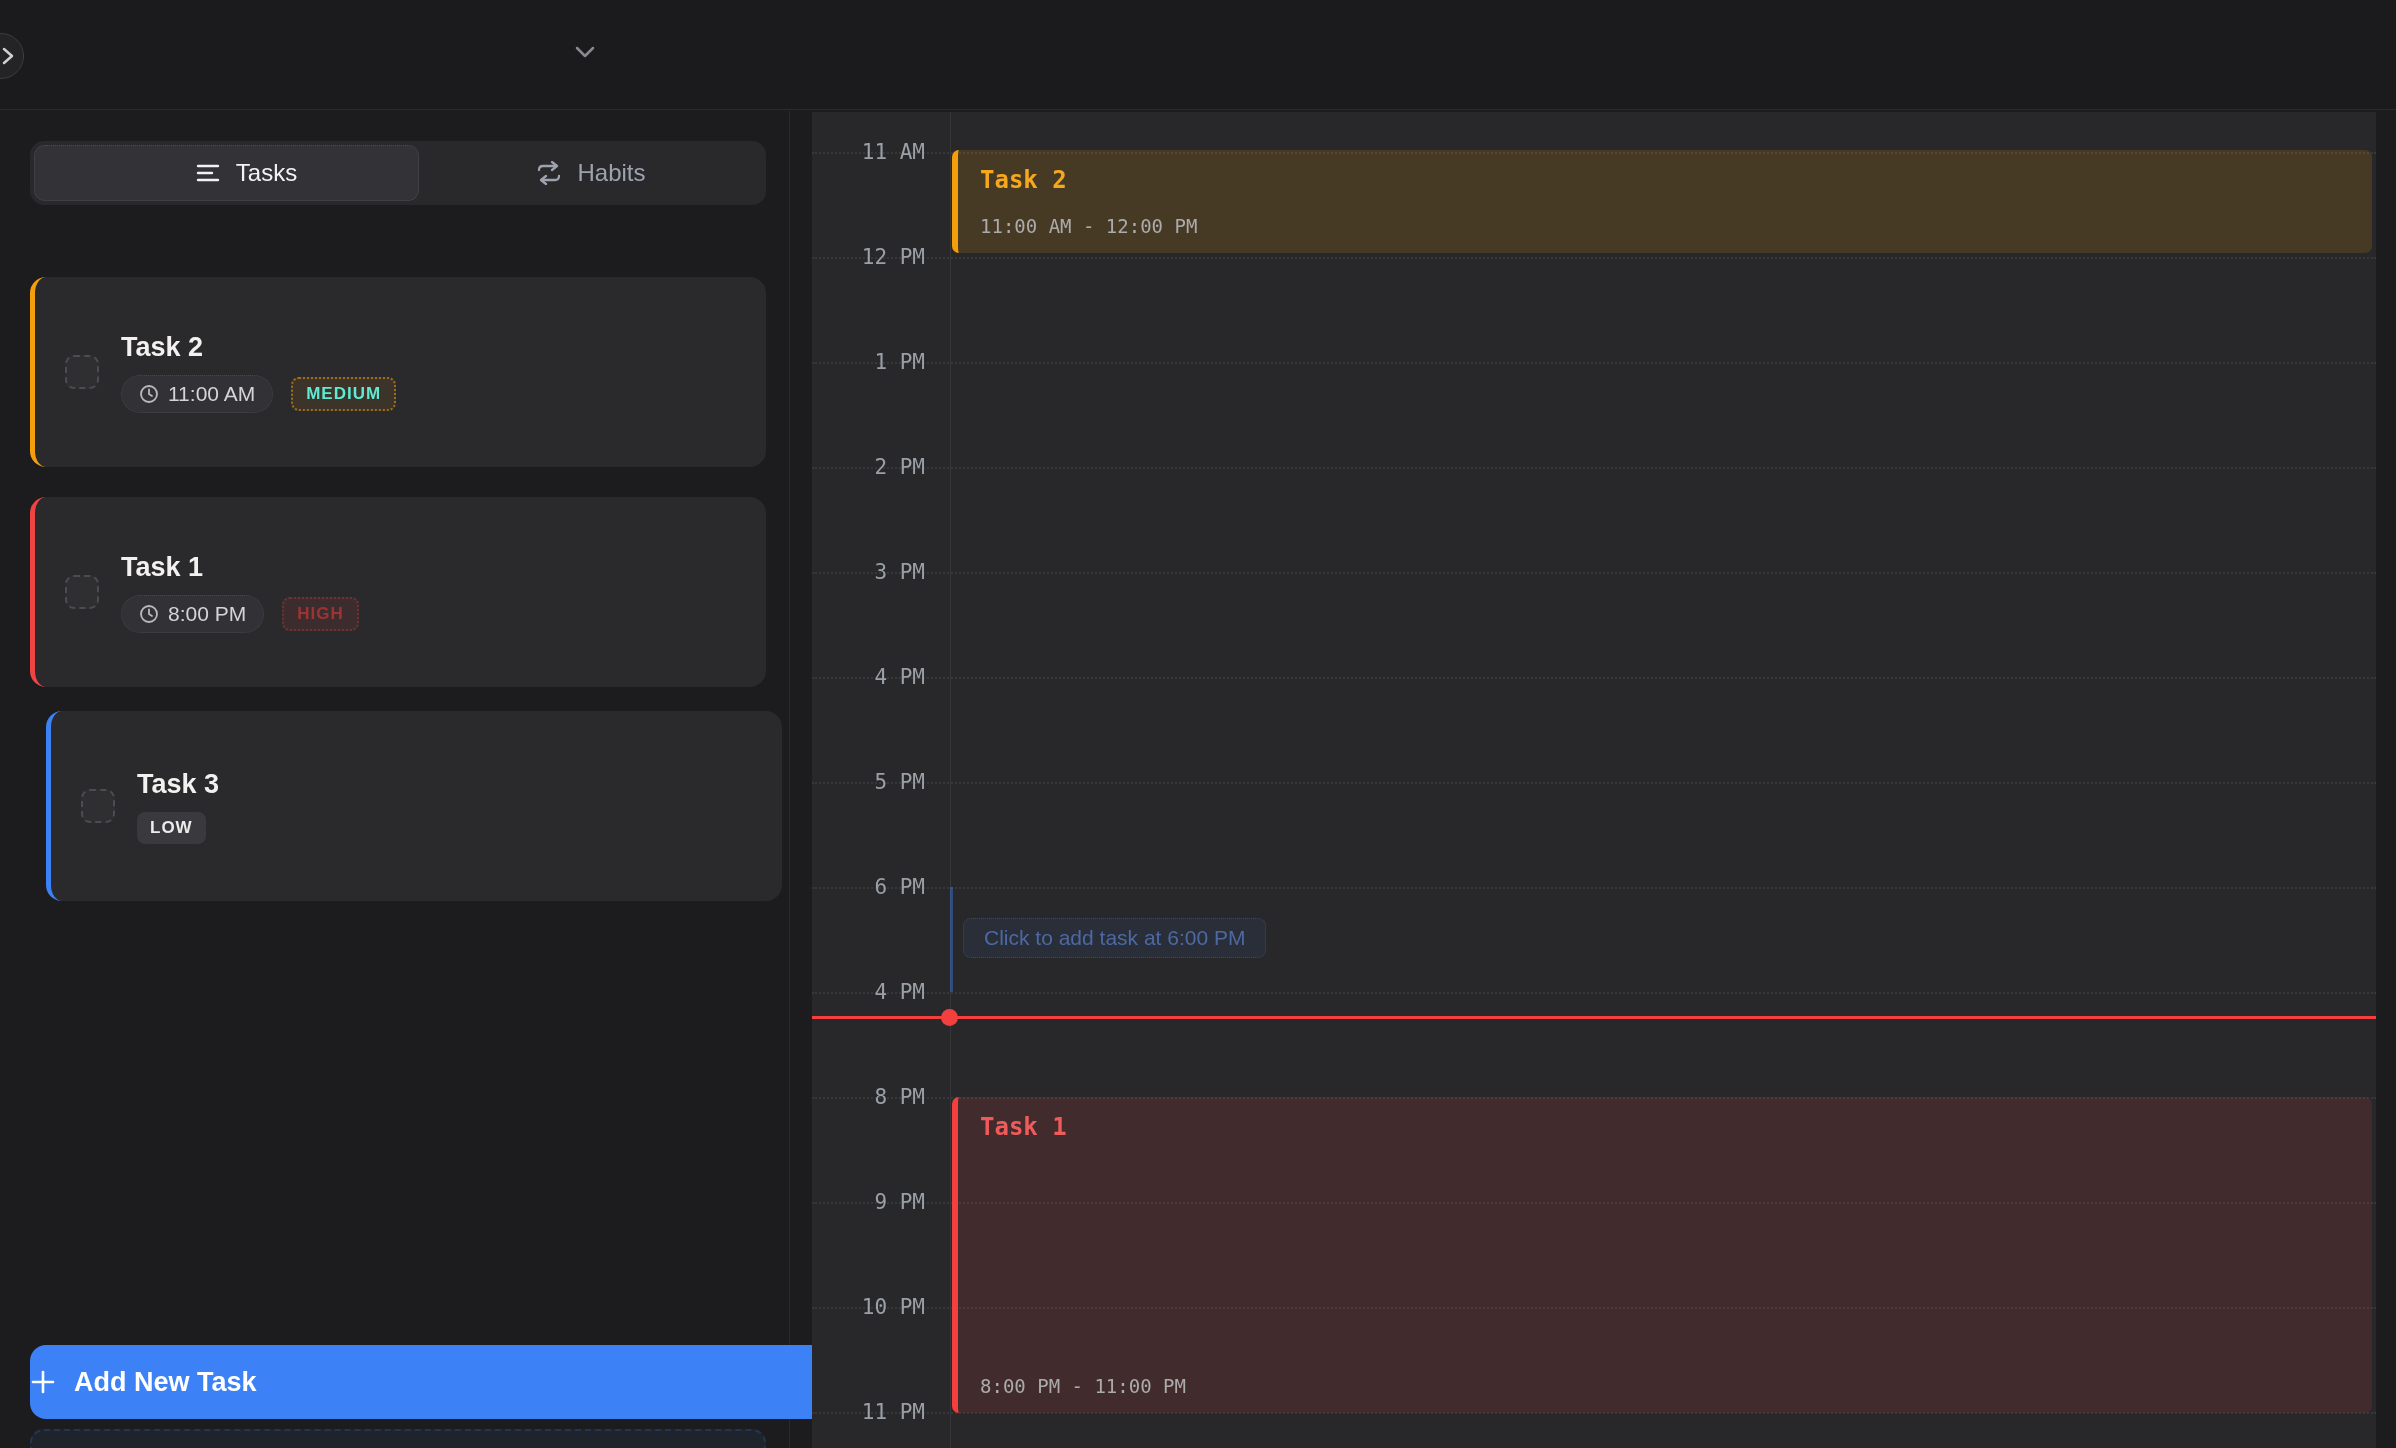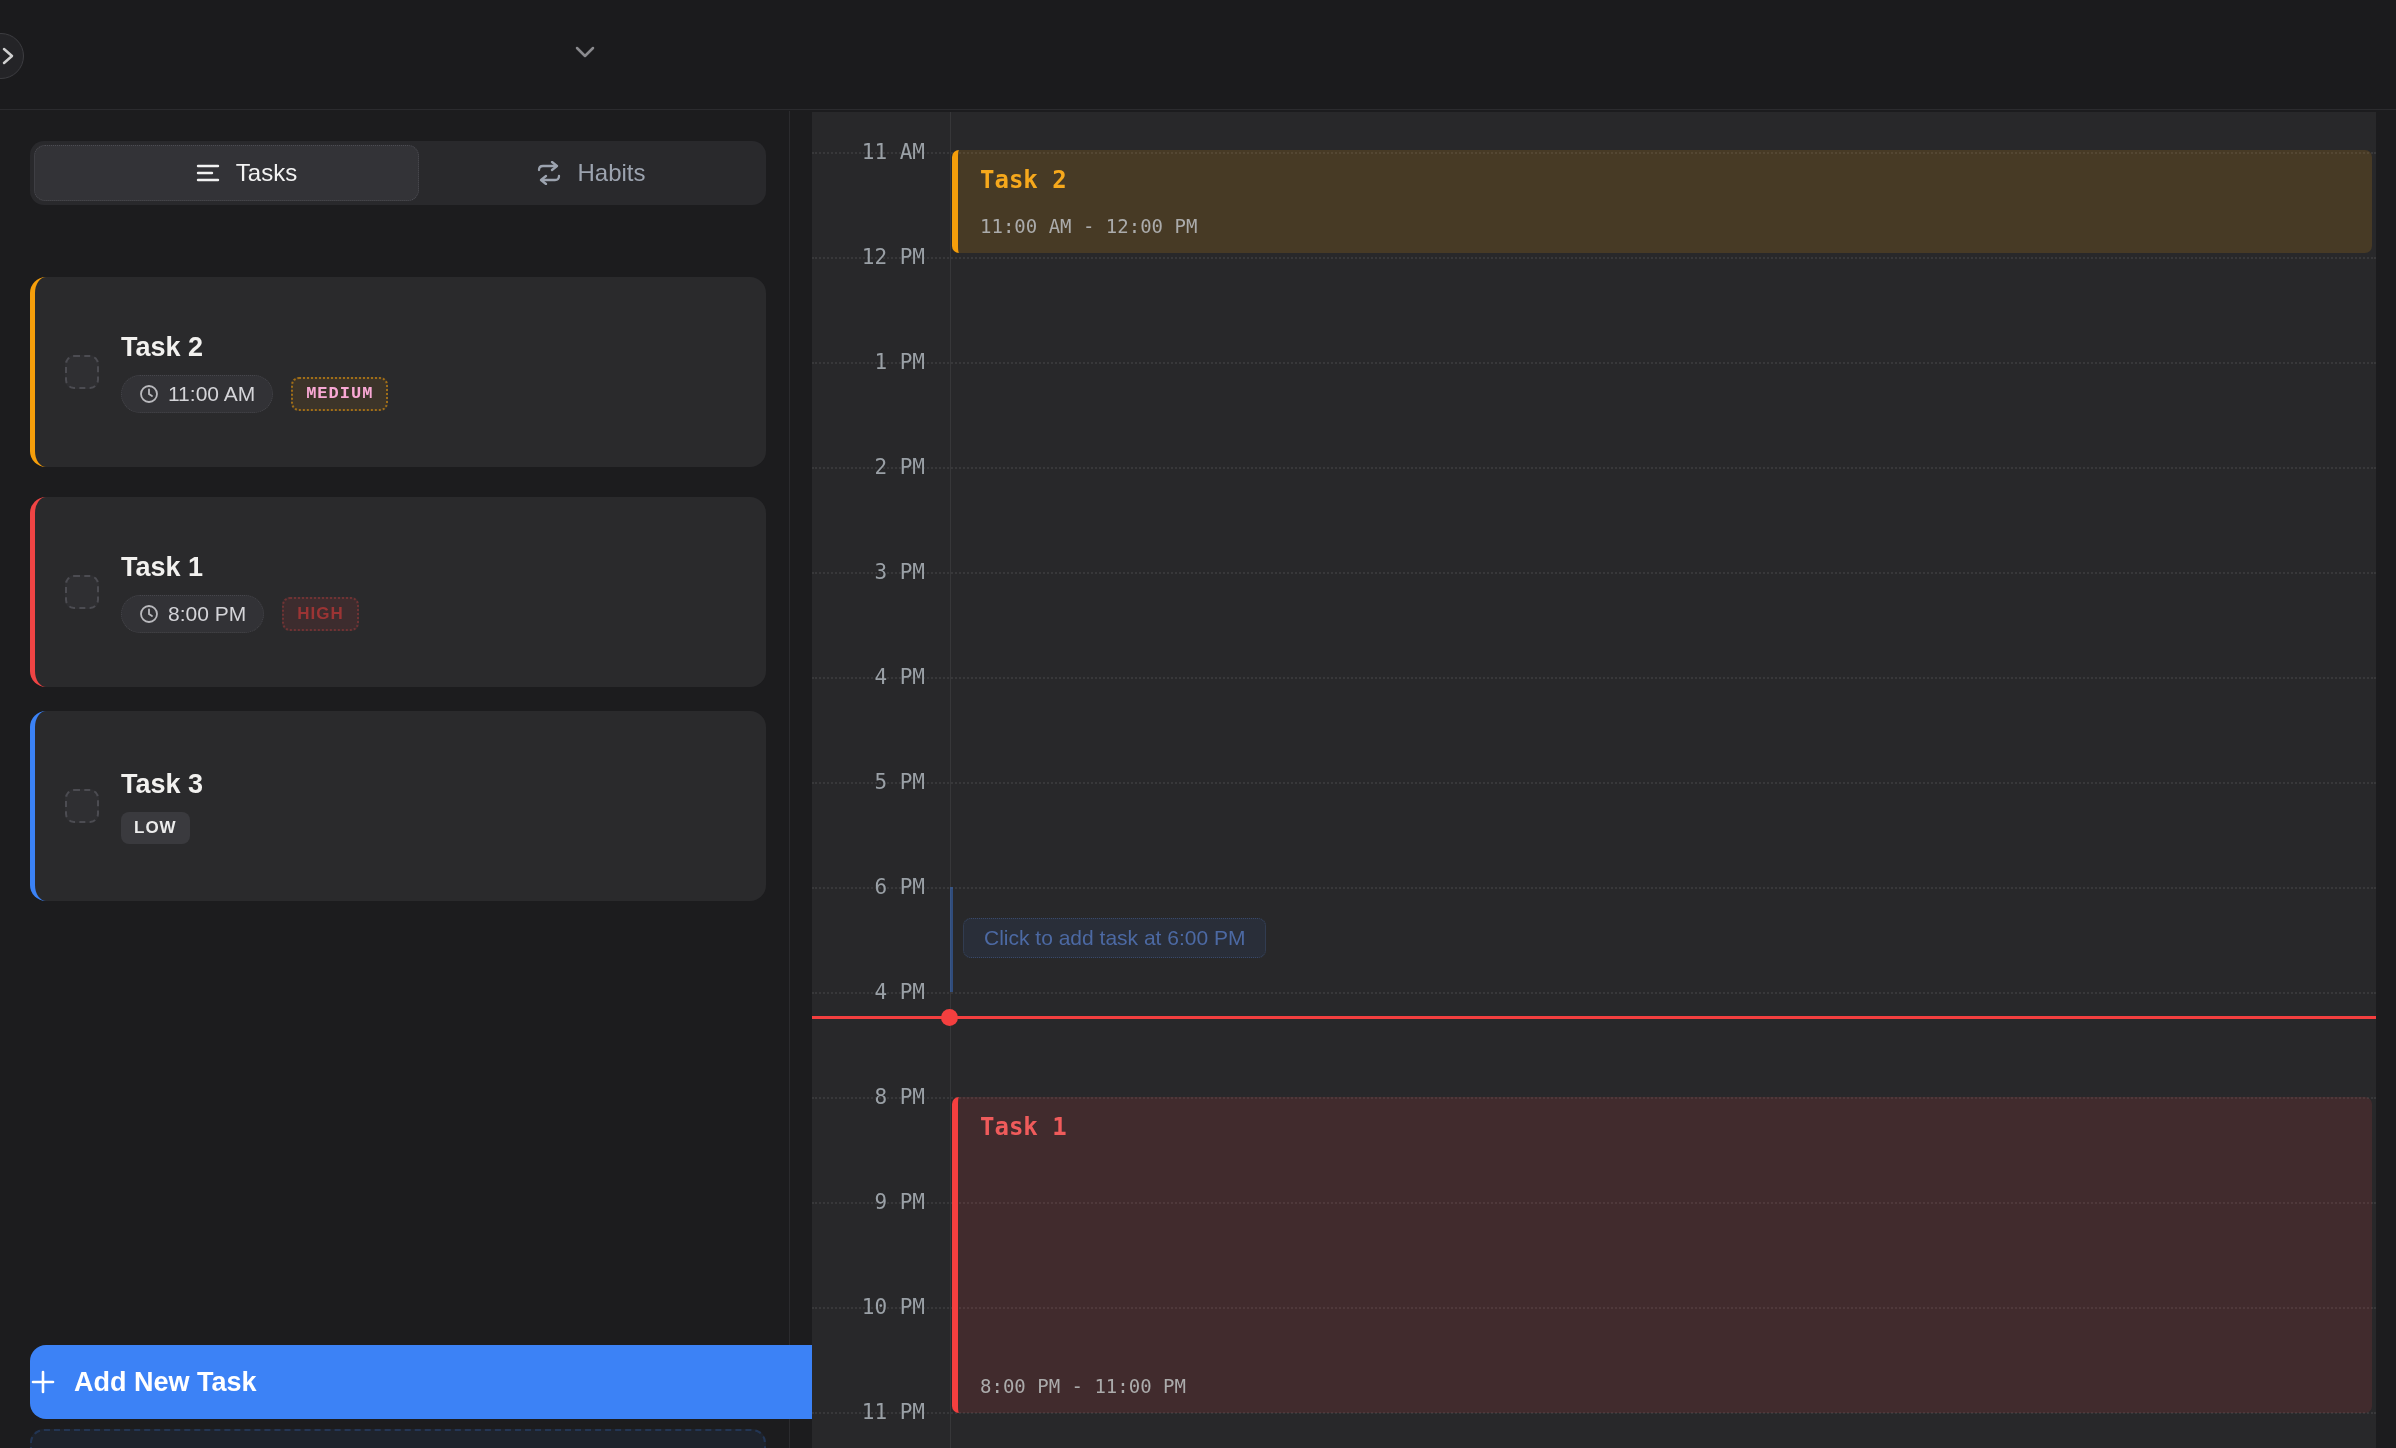--- a/index.html
+++ b/index.html
@@ -25,32 +25,32 @@
   .tabbar { position:absolute; left:30px; top:30px; width:736px; height:64px;
     background:#29292c; border-radius:14px; display:flex; padding:4px; }
   .tab { flex:1; display:flex; align-items:center; justify-content:center; gap:14px;
     border-radius:11px; font-size:24px; color:#9ca3af; cursor:pointer; }
   .tab.active { background:#333337; border:1px dotted #4d4d53; color:#f2f2f2;padding-left:40px; }
   .task-card { position:absolute; left:30px; width:736px; height:190px;
     background:#2a2a2c; border-radius:16px; border-left:5px solid #888;
     display:flex; align-items:center; padding:0 30px 0 30px; cursor:pointer; }
   .card-1 { top:166px; border-left-color:#f59e0b; }
   .card-2 { top:386px; border-left-color:#ef4444; }
-  .card-3 { top:600px; border-left-color:#3b82f6; }
+  .card-3 { top:600px; border-left-color:#3b82f6;margin-left:16px; }
   .checkbox { width:34px; height:34px; flex:0 0 34px; border-radius:9px;
     background:#2f2f32; border:2px dashed #4c4c52; cursor:pointer; }
   .card-body { margin-left:22px; display:flex; flex-direction:column; gap:12px; }
   .task-title { font-size:27px; font-weight:600; color:#f2f1ef; }
   .meta-row { display:flex; align-items:center; gap:18px; }
   .time-chip { height:38px; border-radius:19px; background:#323236; border:1px dotted #46464b;
     display:flex; align-items:center; gap:9px; padding:0 17px;
     font-size:21px; color:#d4d4d8; }
   .badge { height:34px; border-radius:8px; display:flex; align-items:center;
     padding:0 13px; font-size:17px; font-weight:bold; letter-spacing:1px; }
-  .badge-medium { color:#f9a8d4; background:rgba(245,158,11,.09); border:2px dotted rgba(245,158,11,.55);font-family:Liberation Mono, monospace; }
+  .badge-medium { color:#5eead4; background:rgba(245,158,11,.09); border:2px dotted rgba(245,158,11,.55); }
   .badge-high { color:#9c3434; background:rgba(239,68,68,.10); border:2px dotted rgba(239,68,68,.28); }
   .badge-low { color:#ececec; background:#3a3a3e; height:32px; }
   .add-btn { position:absolute; left:30px; top:1234px; width:884px; height:74px;
     border-radius:16px; background:#3c82f6; border:none; cursor:pointer;
     display:flex; align-items:center; justify-content:flex-start; gap:18px;
     font-size:27px; font-weight:bold; color:#ffffff; font-family:"Liberation Sans",sans-serif; }
   .quick-strip { position:absolute; left:30px; top:1318px; width:736px; height:36px;
     border-radius:14px; background:rgba(59,130,246,.07);
     border:2px dashed rgba(59,130,246,.20); }
   

